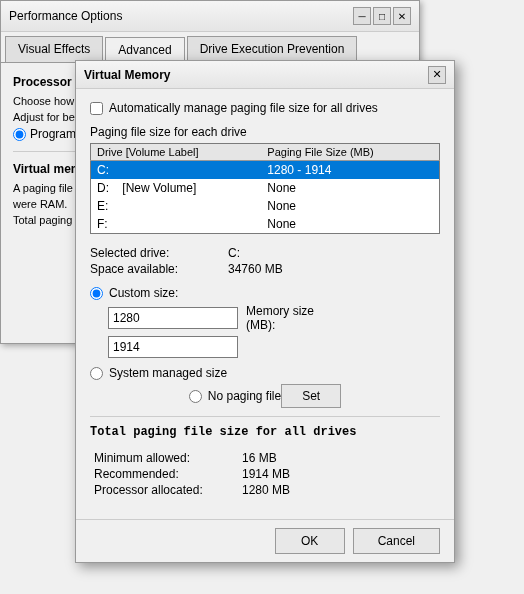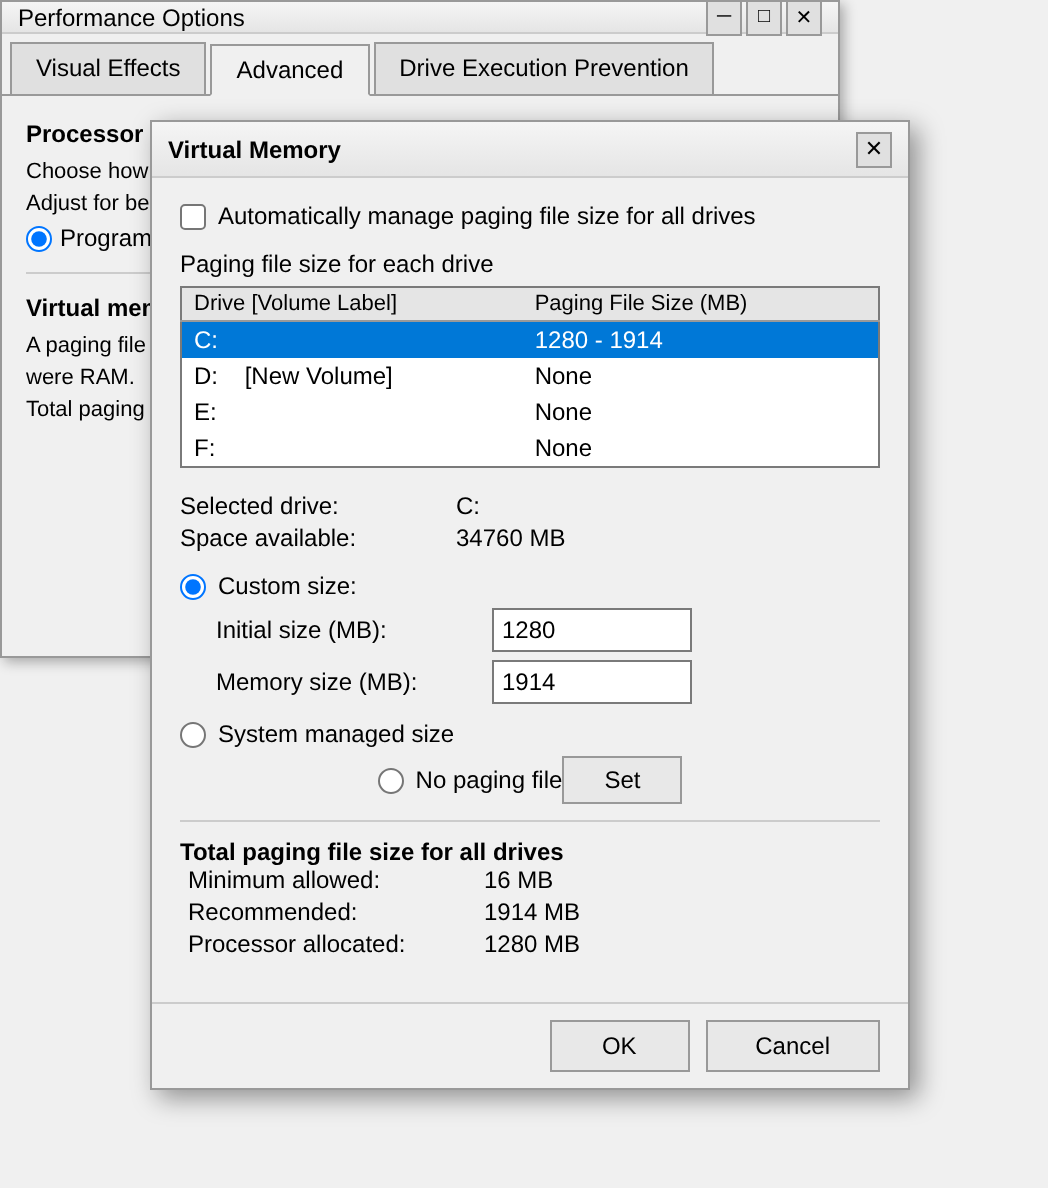--- a/index.html
+++ b/index.html
@@ -22,21 +22,21 @@
       border: 1px solid #999;
       box-shadow: 2px 2px 6px rgba(0,0,0,0.3);
     }
     .perf-titlebar {
       background: linear-gradient(to bottom, #f5f5f5, #e5e5e5);
       padding: 4px 8px;
       display: flex;
       align-items: center;
       justify-content: space-between;
       border-bottom: 1px solid #ccc;
-      height: 16px;
+      height: 31px;
     }
     .perf-titlebar-title {
       font-size: 12px;
       color: #000;
     }
     .titlebar-controls {
       display: flex;
       gap: 2px;
     }
     .titlebar-btn {
@@ -234,21 +234,22 @@
     .vm-divider {
       border-top: 1px solid #ccc;
       margin: 8px 0;
     }
     .vm-total-section {
       font-size: 12px;
       margin-bottom: 10px;
     }
     .vm-total-title {
       font-weight: bold;
-      margin-bottom: 0;
+      margin-bottom: 12px;
+      font-family: Liberation Mono, monospace;
     }
     .vm-total-grid {
       display: grid;
       grid-template-columns: 140px 1fr;
       gap: 2px 8px;
       margin-left: 4px;
     }
     .vm-footer {
       display: flex;
       justify-content: flex-end;
@@ -343,21 +344,20 @@
       <span>C:</span>
       <span>Space available:</span>
       <span>34760 MB</span>
     </div>
     <div class="vm-radio-section">
       <div class="vm-radio-row">
         <input type="radio" name="size-opt" checked="" style="">
         <span>Custom size:</span>
       </div>
       <div class="vm-size-grid">
-        <span>Initial size (MB):</span>
         <input type="text" class="vm-size-input" value="1280" style="">
         <span>Memory size (MB):</span>
         <input type="text" class="vm-size-input" value="1914" style="">
       </div>
     </div>
     <div class="vm-radio-row">
       <input type="radio" name="size-opt" style="">
       <span>System managed size</span>
     </div>
     <div style="display:flex; justify-content:center; align-items:center; margin-bottom:6px;">

